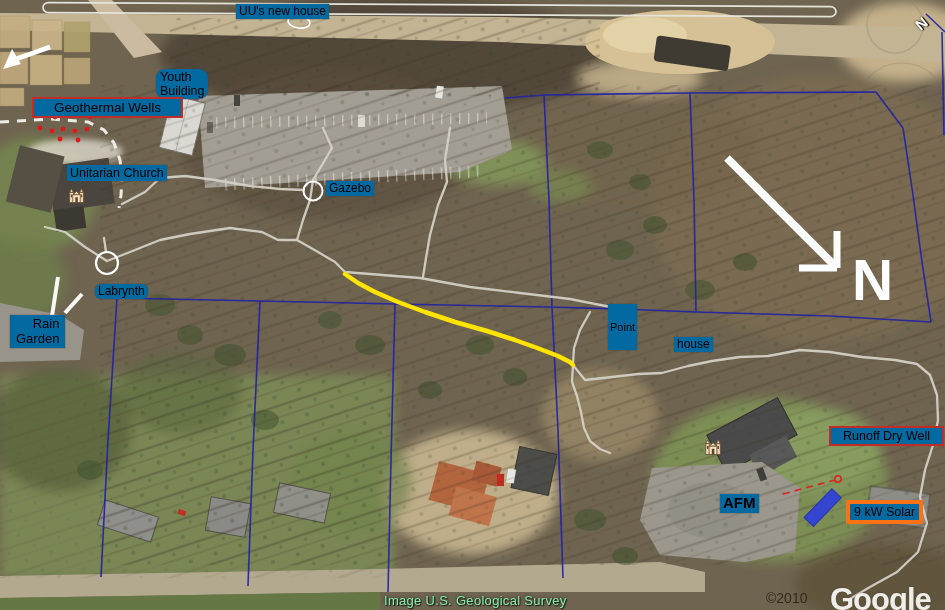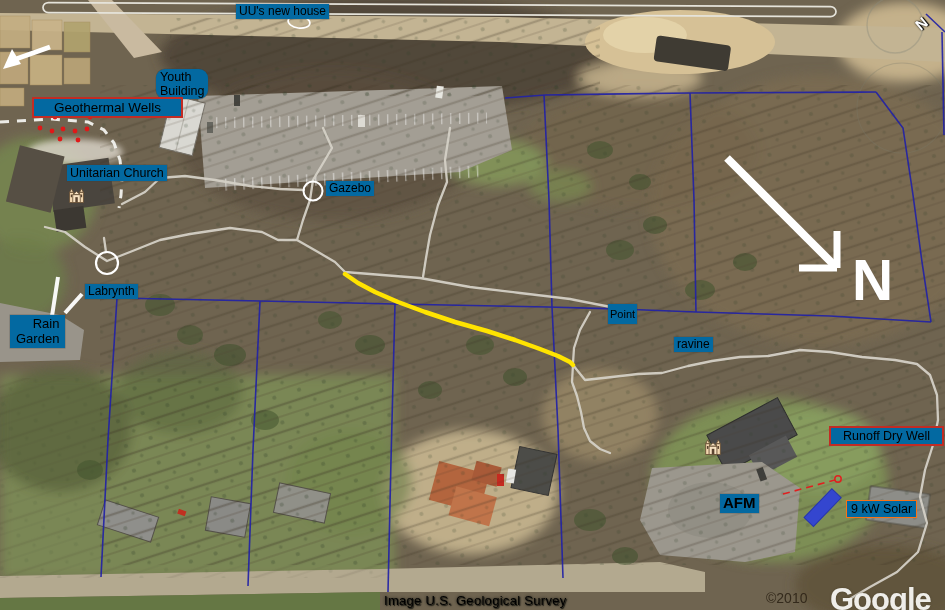--- a/index.html
+++ b/index.html
@@ -7,39 +7,39 @@
     position:relative;width:945px;height:610px;overflow:hidden;
     font-family:"Liberation Sans",sans-serif;background:#6f6450;
   }
   #base-svg{position:absolute;left:0;top:0;z-index:0;}
   .map-label{
     position:absolute;z-index:10;background:#0369a1;color:#000;
     font-family:"Liberation Sans",sans-serif;font-size:12px;line-height:1.12;
     padding:1px 3px;white-space:pre-line;box-shadow:0 0 0 .5px rgba(60,60,60,.4);
   }
   .red-border{border:2px solid #c22c24;box-shadow:none;}
-  .thin-red-border{border:1px solid #f97316;box-shadow:none;}
+  .thin-red-border{border:4px solid #f97316;box-shadow:none;}
   .bold{font-weight:bold;}
   .center{text-align:right;}
   #label-catholic-runoff-pond{left:21px;top:38px;font-size:13px;padding:2px 5px;}
   #label-uu-new-house{left:236px;top:4px;font-size:12px;}
   #label-youth-building{left:156px;top:69px;font-size:12.5px;padding:1px 4px;border-radius:9px;}
   #label-geothermal-wells{left:32px;top:89px;font-size:13.5px;padding:1px 20px;margin-top:8px;}
   #label-unitarian-church{left:67px;top:165px;font-size:12.5px;}
   #label-gazebo{left:326px;top:181px;}
-  #label-labrynth{left:85px;top:284px;}
+  #label-labrynth{left:95px;top:284px;border-radius:6px;}
   #label-rain-garden{left:10px;top:315px;font-size:13px;padding:2px 6px;}
-  #label-point{left:608px;top:304px;font-size:11px;padding:4px 2px;}
+  #label-point{left:608px;top:304px;font-size:11px;padding:17px 2px;}
   #label-ravine{left:674px;top:337px;}
   #label-runoff-dry-well{left:829px;top:426px;font-size:12.5px;padding:1px 12px;}
   #label-afm{left:720px;top:494px;font-size:15px;}
   #label-solar{left:846px;top:500px;font-size:12.5px;padding:1px 4px;}
   #imagery-credit{
     position:absolute;left:384px;top:593px;z-index:10;background:none;box-shadow:none;
-    color:#000000;font-size:13px;letter-spacing:.3px;
+    color:#86efac;font-size:13px;letter-spacing:.3px;
     text-shadow:1px 1px 1px #1a1a14,0 0 3px #1a1a14;padding:0;
   }
   #google-watermark{
     position:absolute;left:830px;top:582px;z-index:10;
     color:rgba(253,253,250,.92);font-size:31px;font-weight:bold;letter-spacing:-1px;
     text-shadow:0 0 2px rgba(60,50,30,.5);
   }
   #copyright-text{
     position:absolute;left:766px;top:590px;z-index:10;
     color:rgba(45,35,22,.9);font-size:14px;
@@ -297,21 +297,21 @@
 <div class="map-label" id="label-uu-new-house">UU's new house</div>
 <div class="map-label" id="label-youth-building">Youth
 Building</div>
 <div class="map-label red-border" id="label-geothermal-wells">Geothermal Wells</div>
 <div class="map-label" id="label-unitarian-church">Unitarian Church</div>
 <div class="map-label" id="label-gazebo">Gazebo</div>
 <div class="map-label" id="label-labrynth">Labrynth</div>
 <div class="map-label center" id="label-rain-garden">Rain
 Garden</div>
 <div class="map-label" id="label-point">Point</div>
-<div class="map-label" id="label-ravine">ravine</div>
+<div class="map-label" id="label-ravine">house</div>
 <div class="map-label red-border" id="label-runoff-dry-well">Runoff Dry Well</div>
 <div class="map-label bold" id="label-afm">AFM</div>
 <div class="map-label thin-red-border" id="label-solar">9 kW Solar</div>
 
 <div id="compass-n-large">N</div>
 <div id="compass-n-small">N</div>
 
 <div id="imagery-credit">Image U.S. Geological Survey</div>
 <div id="copyright-text">©2010</div>
 <div id="google-watermark">Google</div>

